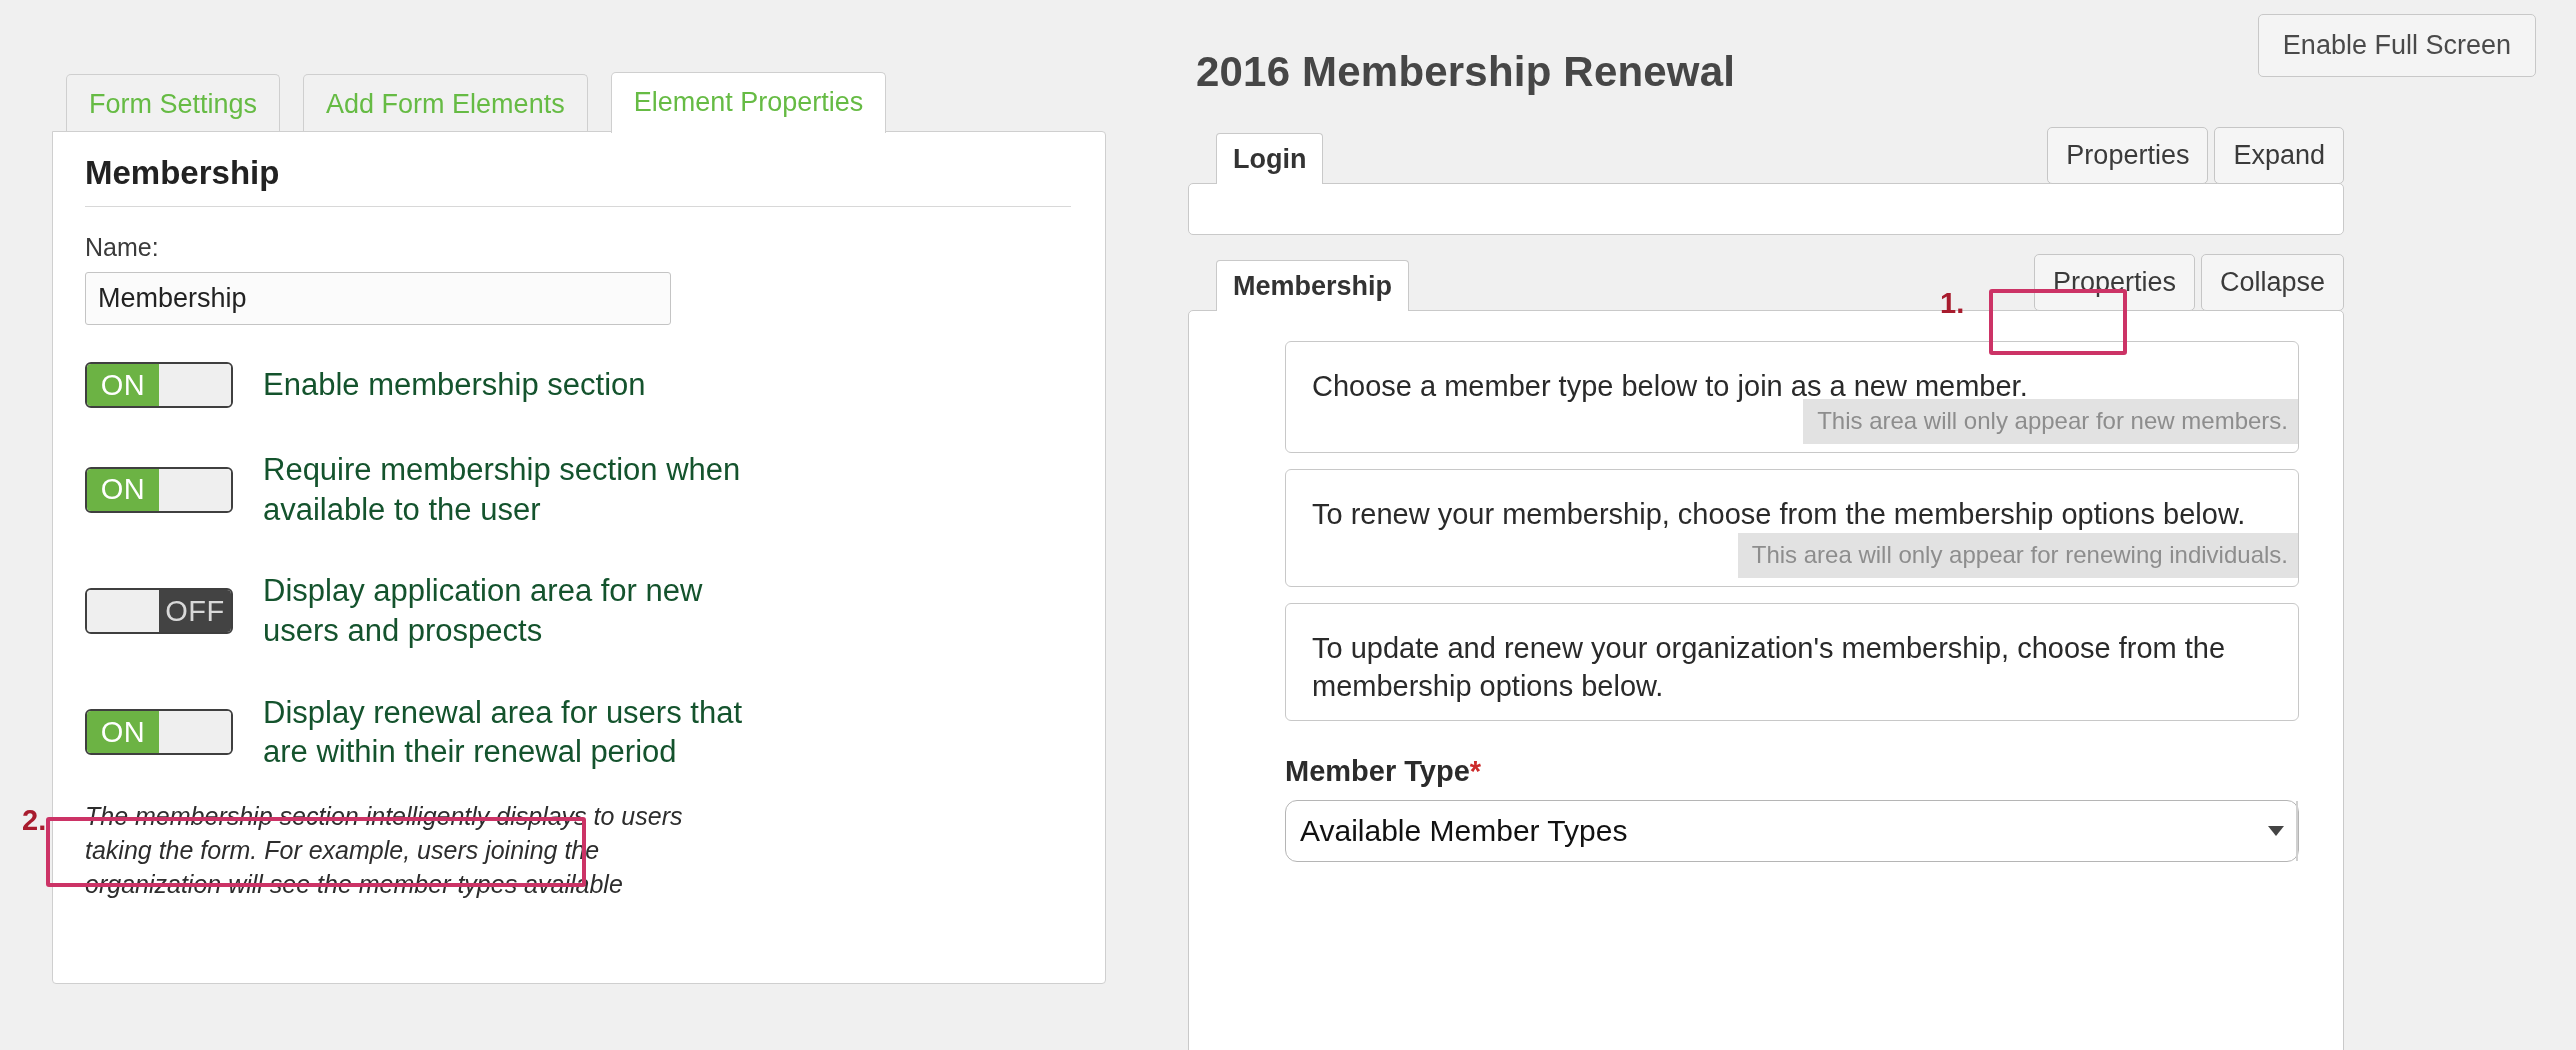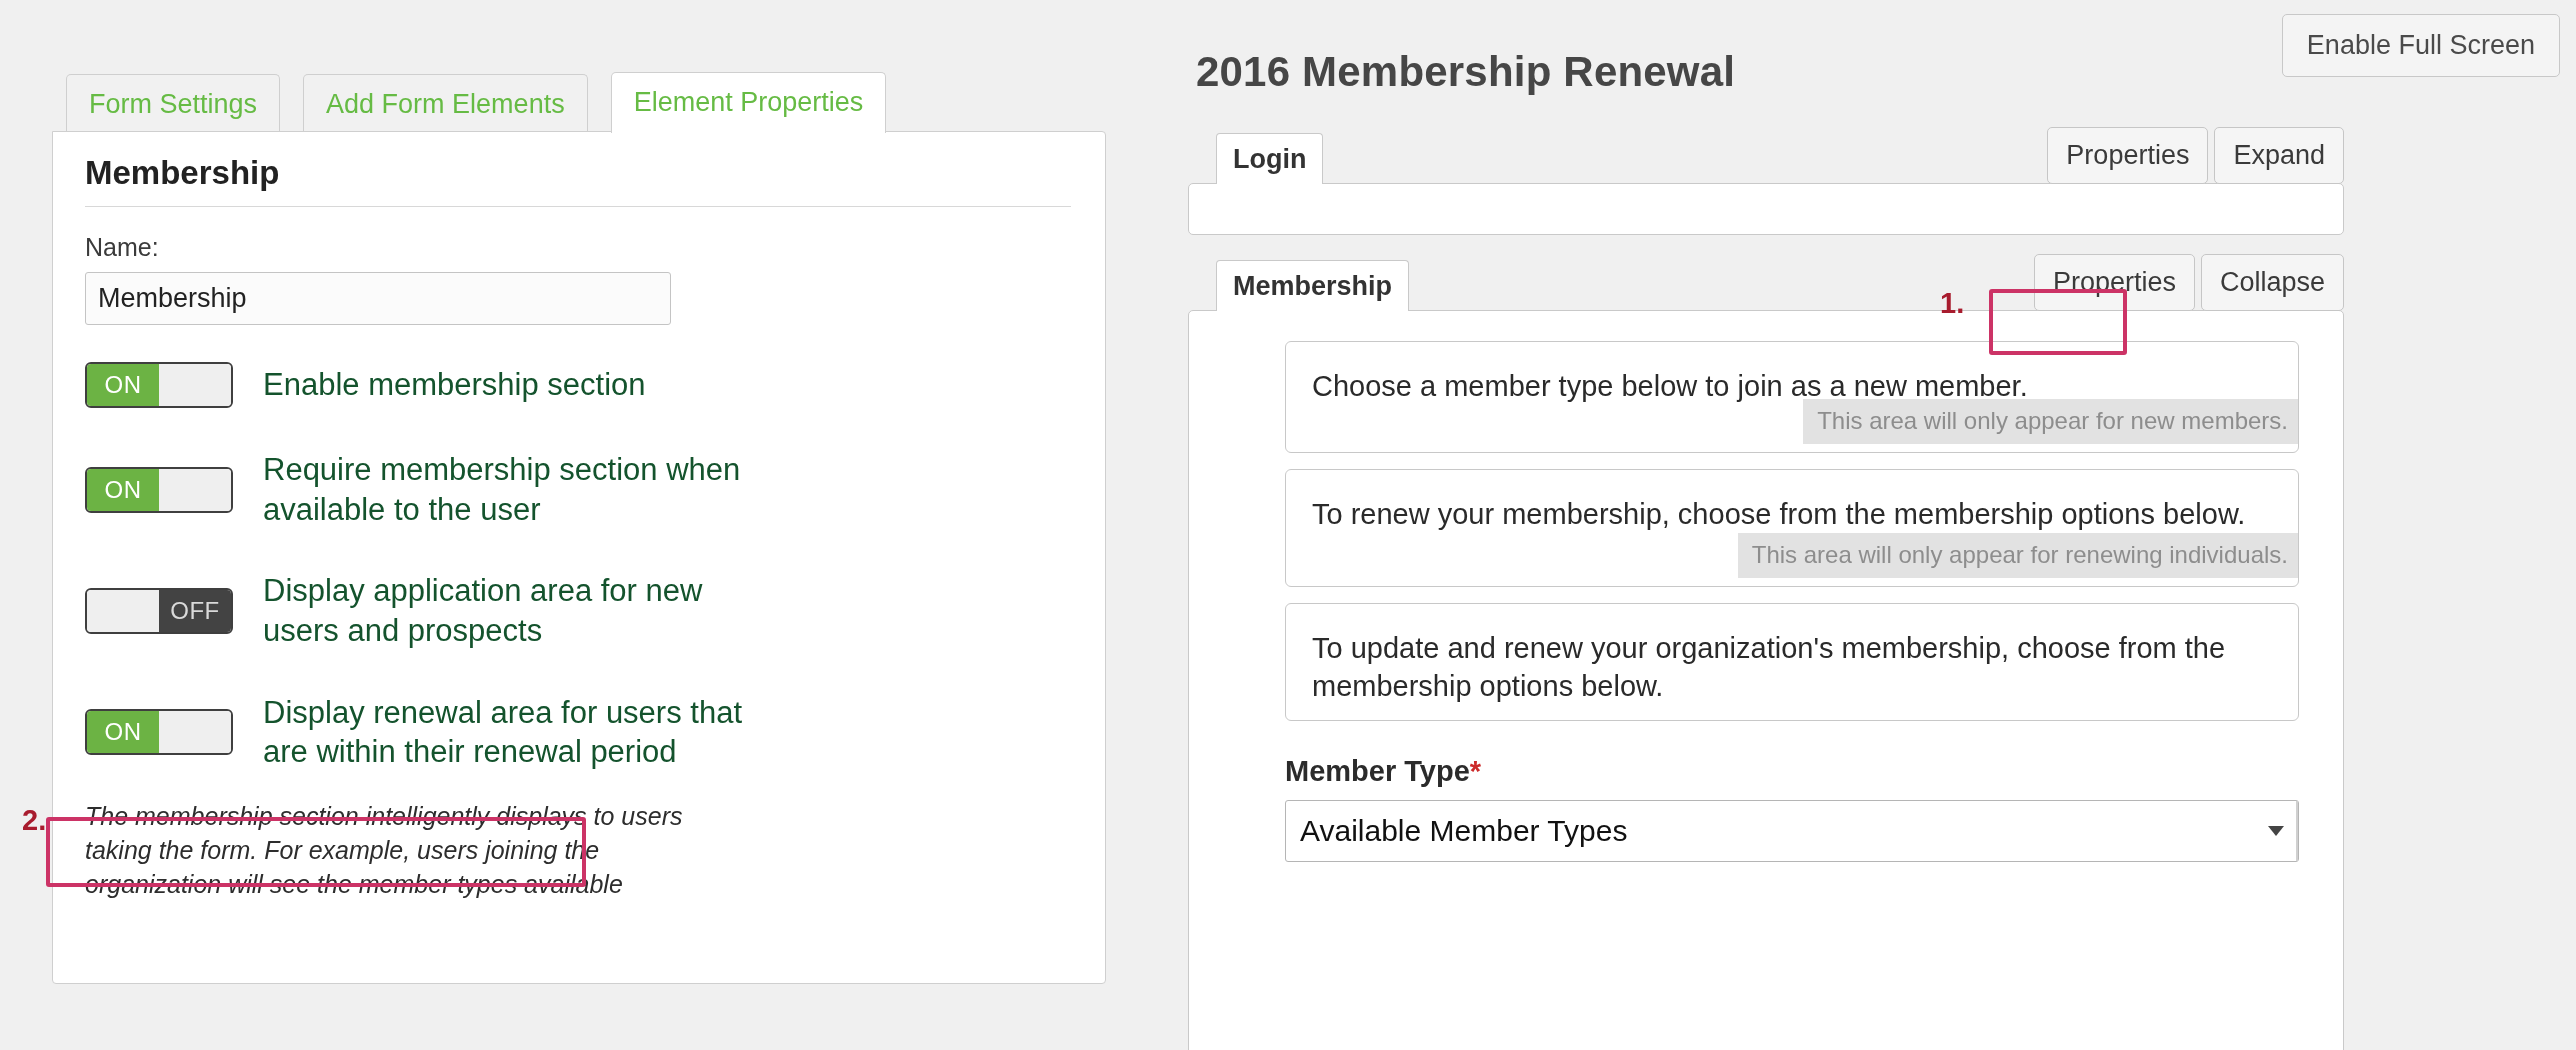--- a/index.html
+++ b/index.html
@@ -108,21 +108,21 @@
     display: flex;
     overflow: hidden;
     box-sizing: border-box;
     cursor: pointer;
   }
   .toggle .half {
     width: 50%;
     display: flex;
     align-items: center;
     justify-content: center;
-    font-size: 24px;
+    font-size: 29px;
     letter-spacing: 0.5px;
   }
   .toggle.on .half.lit {
     background: #6cb344;
     color: #ffffff;
   }
   .toggle.on .half.dim { background: #efefef; }
   .toggle.off .half.dim { background: #efefef; }
   .toggle.off .half.lit {
     background: #434343;
@@ -156,21 +156,21 @@
     position: absolute;
     color: #a81c2e;
     font-weight: bold;
     font-size: 29px;
     z-index: 10;
   }
 
   
   #fullscreen-btn {
     position: absolute;
-    right: 16px;
+    right: 40px;
     top: 14px;
     background: #f4f4f4;
     border: 1px solid #c8c8c8;
     border-radius: 5px;
     font-family: "Liberation Sans", sans-serif;
     font-size: 27px;
     color: #4a4a4a;
     padding: 15px 24px;
     cursor: pointer;
   }
@@ -276,21 +276,21 @@
   .form-field-label {
     font-size: 29px;
     font-weight: bold;
     color: #2b2b2b;
     margin-bottom: 12px;
   }
   .req-star { color: #cc2a2a; }
   .select-box {
     position: relative;
     border: 1px solid #b5b5b5;
-    border-radius: 3px;
+    border-radius: 12px;
     background: #ffffff;
     height: 62px;
     box-sizing: border-box;
     display: flex;
     align-items: center;
     padding: 0 14px;
     cursor: pointer;
   }
   .select-value {
     font-size: 30px;

